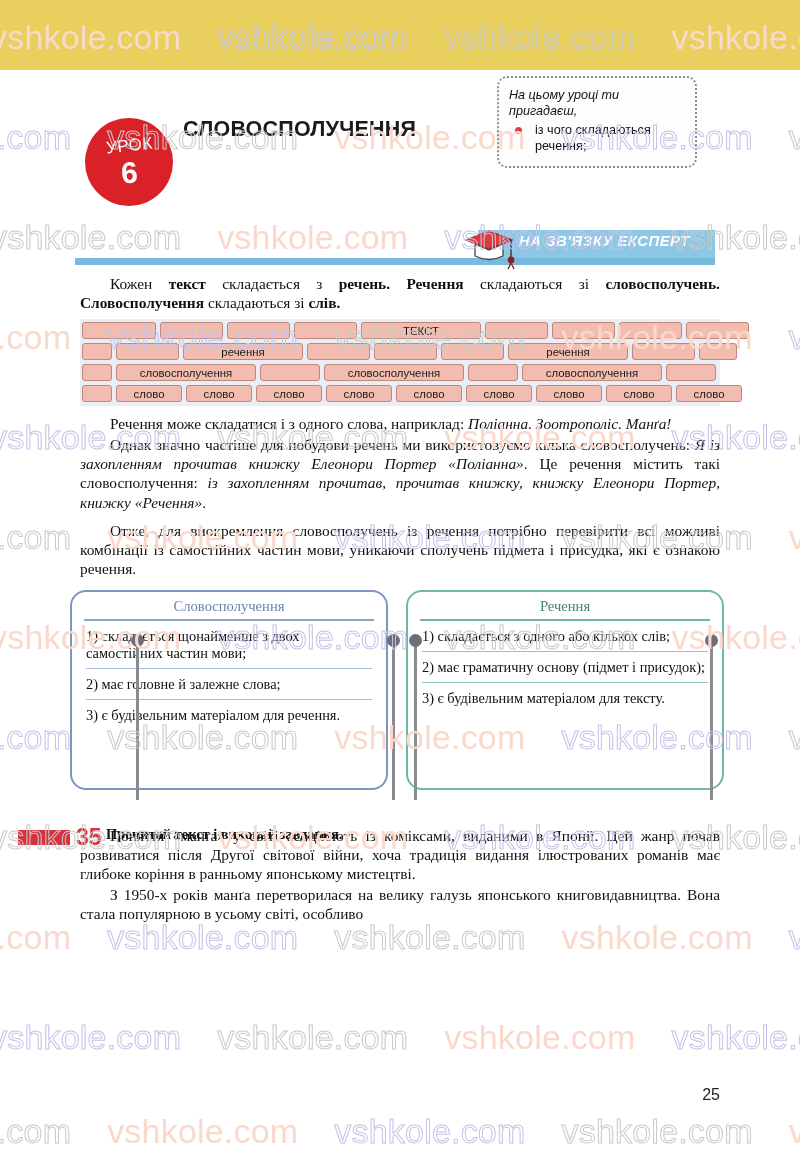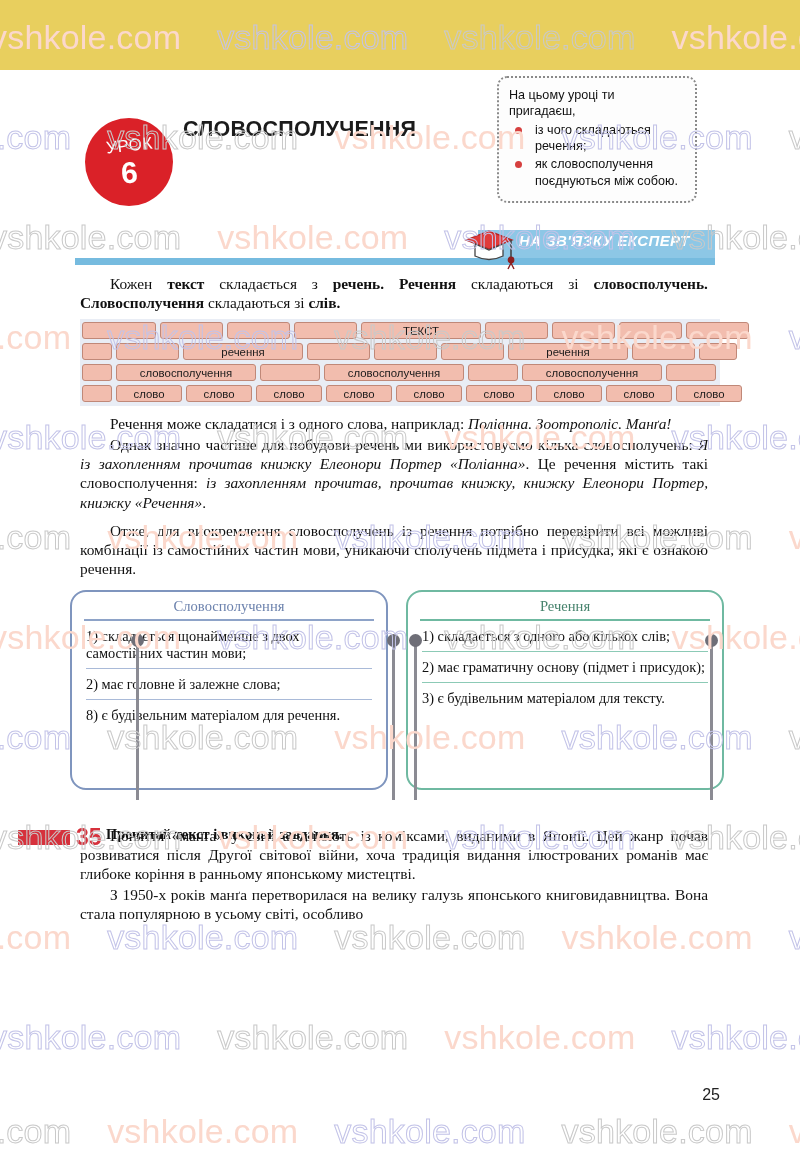--- a/index.html
+++ b/index.html
@@ -60,21 +60,21 @@
   
   .infocard{
     position:absolute;left:497px;top:6px;width:200px;
     border:2px dotted #8a8a8a;border-radius:10px;
     background:#fdfdfd;
     padding:9px 10px 10px 10px;
     font-family:"Liberation Sans", sans-serif;
     font-size:12.6px;line-height:1.28;color:#111;
     box-sizing:border-box;
   }
-  .infocard p{margin:0 12px 2px 0;}
+  .infocard p{margin:0 12px 2px 0;font-style:italic;}
   .infocard ul{margin:3px 0 0 0;padding:0;list-style:none;}
   .infocard li{position:relative;padding-left:26px;margin-bottom:2px;}
   .infocard li .dot{
     position:absolute;left:6px;top:5px;width:7px;height:7px;border-radius:50%;
     background:#d6403f;
   }
 
   
   .expertwrap{position:relative;height:34px;}
   .blueline{
@@ -90,21 +90,21 @@
     letter-spacing:.4px;
   }
   .cap{position:absolute;left:462px;top:-16px;width:56px;height:46px;}
 
   
   .tx{
     width:640px;margin:0 auto;
     font-size:15.4px;line-height:1.24;color:#111;
     text-align:justify;
   }
-  .tx p{margin:0 12px 2px 0;text-indent:30px;}
+  .tx p{margin:0 0 2px 0;text-indent:30px;}
   .tx b{font-weight:bold;}
   .tx i{font-style:italic;}
 
   
   .bricks{
     width:640px;margin:7px auto 8px auto;
     background:#e9edf5;padding:3px 0 4px 0;box-sizing:border-box;
   }
   .brow{display:flex;gap:4px;margin-bottom:4px;padding:0 2px;box-sizing:border-box;}
   .brow:last-child{margin-bottom:0;}
@@ -186,24 +186,20 @@
       <div class="title">
         <div>СЛОВОСПОЛУЧЕННЯ</div>
       </div>
 
       <div class="infocard">
         <p>На цьому уроці ти пригадаєш,</p>
         <ul>
           <li>
             <span class="dot"></span>
             <span>із чого складаються речення;</span>
-          </li>
-          <li>
-            <span class="dot"></span>
-            <span>як словосполучення поєднуються між собою.</span>
           </li>
         </ul>
       </div>
     </div>
 
     <div class="expertwrap">
       <div class="blueline"></div>
       <div class="bluebar"></div>
       <svg class="cap" viewBox="0 0 56 46">
         <path d="M4 16 L27 7 L50 16 L27 25 Z" fill="#e03a3a" stroke="#b42020" stroke-width="1.3"></path>
@@ -287,21 +283,21 @@
       <div class="stem" style="left:640px;top:50px;height:160px;"></div>
       <div class="knob" style="left:635px;top:44px;"></div>
 
       <div class="cbox left">
         <div class="chead">Словосполучення</div>
         <div class="hr"></div>
         <div class="citem">1) складається щонайменше з двох самостійних частин мови;</div>
         <div class="sep"></div>
         <div class="citem">2) має головне й залежне слова;</div>
         <div class="sep"></div>
-        <div class="citem">8) є будівельним матеріалом для речення.</div>
+        <div class="citem">3) є будівельним матеріалом для речення.</div>
       </div>
 
       <div class="cbox right">
         <div class="chead">Речення</div>
         <div class="hr"></div>
         <div class="citem">1) складається з одного або кількох слів;</div>
         <div class="sep"></div>
         <div class="citem">2) має граматичну основу (підмет і присудок);</div>
         <div class="sep"></div>
         <div class="citem">3) є будівельним матеріалом для тексту.</div>

